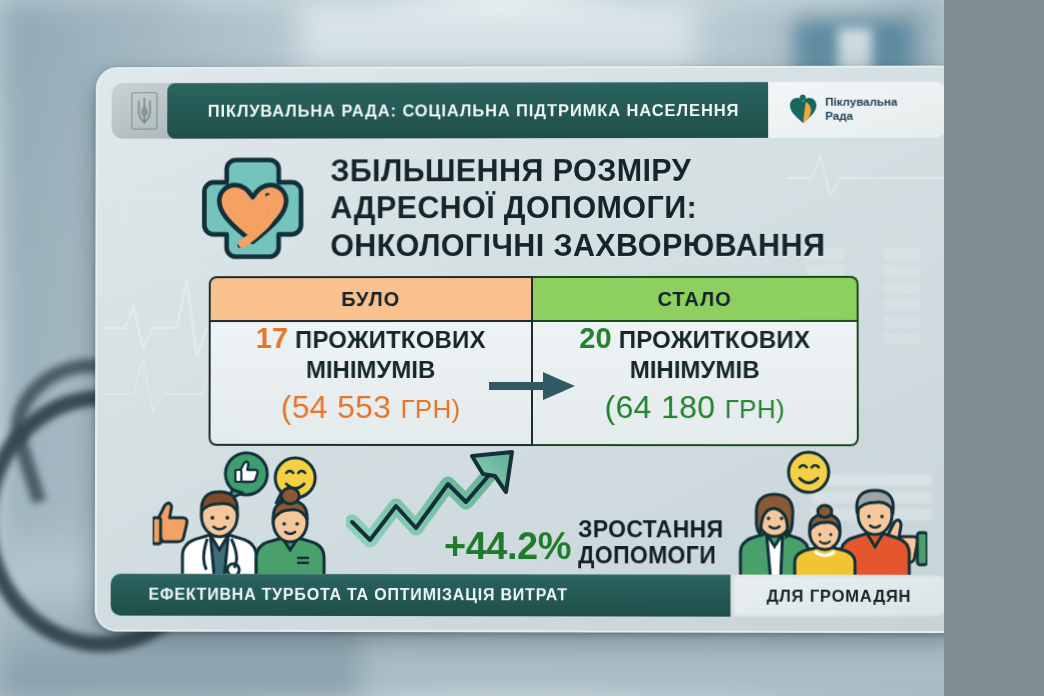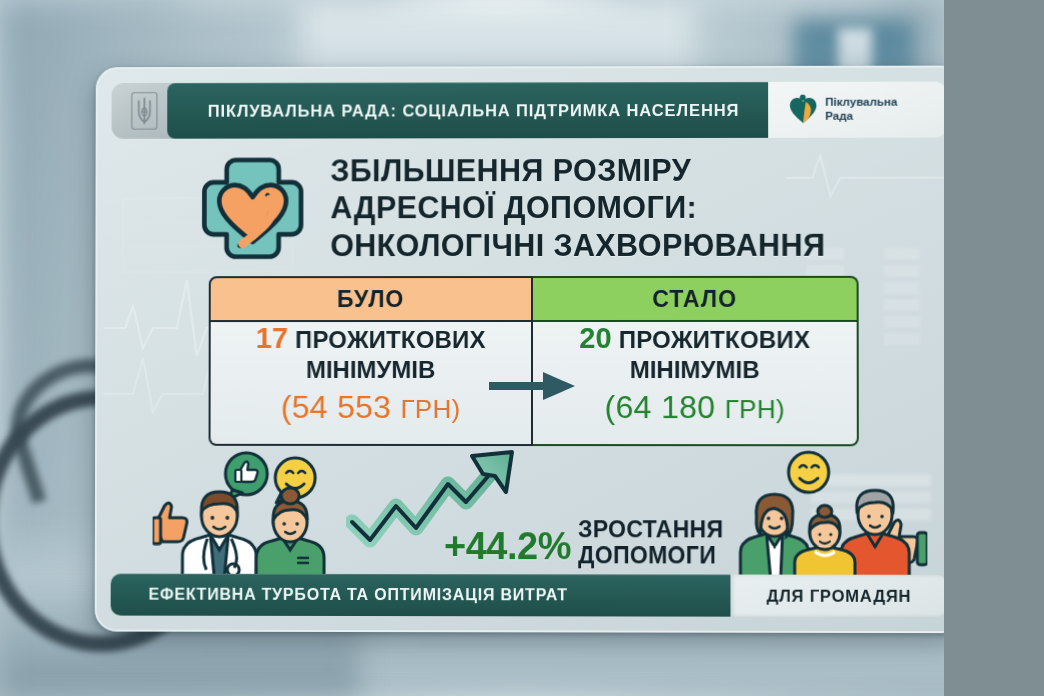--- a/index.html
+++ b/index.html
@@ -203,21 +203,21 @@
     position: absolute;
     left: 112px; top: 208px;
     width: 650px; height: 166px;
     display: flex;
     border-radius: 10px;
   }
   .col { width: 50%; position: relative; }
   .col .cell-head {
     height: 42px;
     display: flex; align-items: center; justify-content: center;
-    font-size: 23px; font-weight: bold;
+    font-size: 20px; font-weight: bold;
     color: #13222a;
     letter-spacing: 1px;
   }
   .col .cell-body {
     height: 124px;
     display: flex; flex-direction: column;
     align-items: center; justify-content: flex-start;
     background: linear-gradient(180deg, #eef3f4 0%, #e4ebed 100%);
     box-sizing: border-box;
   }

